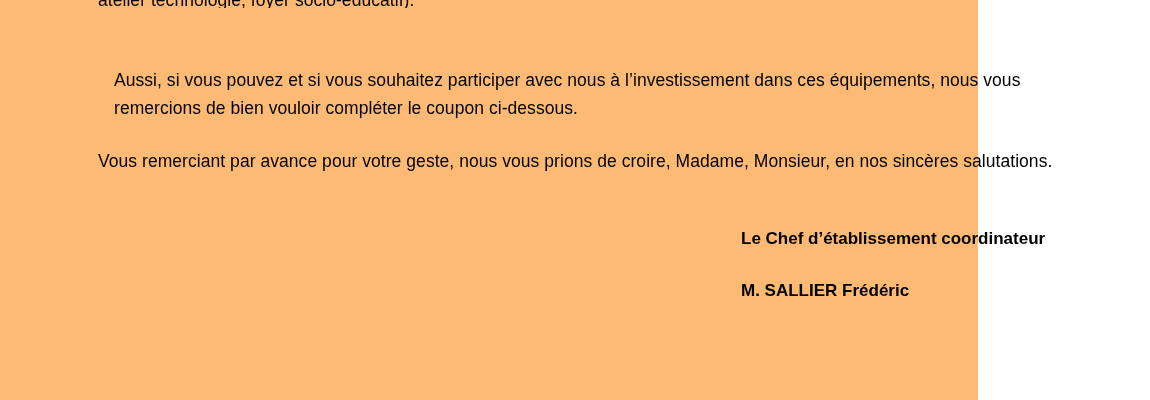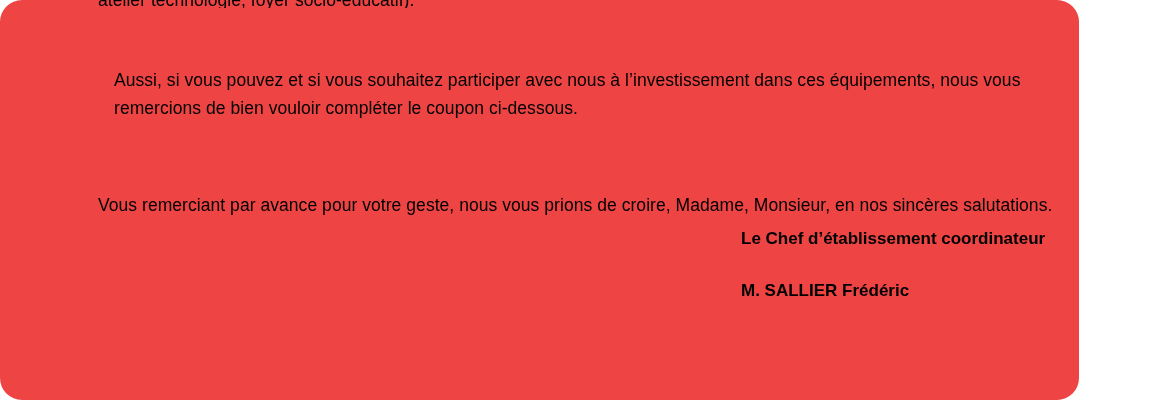--- a/index.html
+++ b/index.html
@@ -9,24 +9,23 @@
   body {
     width: 1150px;
     height: 400px;
     background: #ffffff;
     font-family: "Liberation Sans", sans-serif;
     color: #000000;
     overflow: hidden;
   }
   .page {
     position: relative;
-    width: 1079px;
+    width: 978px;
     height: 400px;
-    background: #ef4444;
-    border-radius: 22px;
+    background: #fdba74;
   }
   .doc-body {
     position: absolute;
     left: 98px;
     top: 0;
     width: 960px;
   }
   .para {
     font-size: 17.5px;
     line-height: 28px;
@@ -50,21 +49,20 @@
     position: absolute;
     left: 16px;
     top: 66px;
     width: 962px;
   }
   .p-vous {
     position: absolute;
     left: 0;
     top: 147px;
     width: 962px;
-    margin-top: 44px;
   }
   .signature-block {
     position: absolute;
     left: 643px;
     top: 226px;
     width: 440px;
   }
   .sig-line {
     font-size: 17px;
     line-height: 26px;

